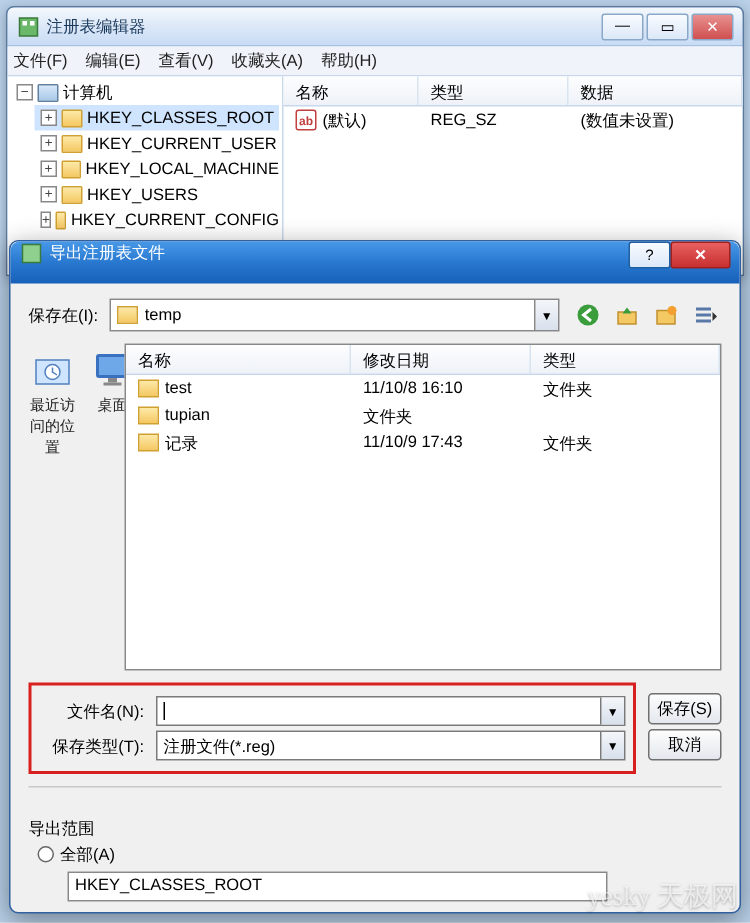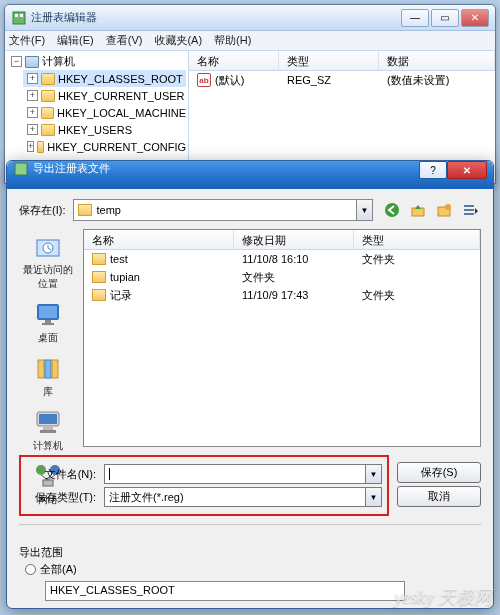--- a/index.html
+++ b/index.html
@@ -35,41 +35,41 @@
 .dtitle .winbtn{border-color:#2060a0}
 .dtitle .winbtn.close{background:linear-gradient(to bottom,#e86060,#c83030);border-color:#a02020;color:#fff;font-weight:bold;width:40px}
 .dbody{padding:10px 12px;height:calc(100% - 28px);display:flex;flex-direction:column}
 .savein{display:flex;align-items:center;gap:8px;margin-bottom:8px}
 .savein .combo{flex:1;height:22px;border:1px solid #888;background:#fff;display:flex;align-items:center;padding:0 4px;position:relative}
 .savein .combo .ficon{width:14px;height:12px;background:linear-gradient(to bottom,#fde9a8,#f4c862);border:1px solid #d0a030;margin-right:4px}
 .savein .combo .drop{position:absolute;right:0;top:0;bottom:0;width:16px;background:linear-gradient(to bottom,#f4f6fa,#d8e0ec);border-left:1px solid #888;display:flex;align-items:center;justify-content:center;font-size:8px}
 .toolbtns{display:flex;gap:4px}
 .tbtn{width:22px;height:22px;display:flex;align-items:center;justify-content:center;border-radius:2px}
 .filearea{flex:0 0 auto;display:flex;gap:6px;height:218px}
-.places{width:58px;background:#f0f0f0;display:flex;flex-direction:column;align-items:flex-start;padding-top:2px;gap:8px}
+.places{width:58px;background:#f0f0f0;display:flex;flex-direction:row;align-items:flex-start;padding-top:2px;gap:8px}
 .place{display:flex;flex-direction:column;align-items:center;gap:2px;width:100%}
 .place .picon{width:32px;height:30px;display:flex;align-items:center;justify-content:center}
 .place .plbl{font-size:10px;text-align:center;color:#222}
 .filelist{flex:1;background:#fff;border:1px solid #888;display:flex;flex-direction:column}
 .filelist .listhdr{background:linear-gradient(to bottom,#fdfdfe,#eef2f8)}
 .filelist .rows{flex:1}
 .filelist .listrow .ficon{width:14px;height:12px;background:linear-gradient(to bottom,#fde9a8,#f4c862);border:1px solid #d0a030;margin-right:4px}
 .redbox{border:2px solid #d82020;padding:4px 5px;margin-top:8px}
 .formrow{display:flex;align-items:center;gap:8px;margin:3px 0}
 .formrow .flbl{width:70px;text-align:right}
 .formrow .finput{flex:1;height:20px;border:1px solid #7a7a7a;background:#fff;padding:0 4px;display:flex;align-items:center;position:relative}
 .formrow .finput .drop{position:absolute;right:0;top:0;bottom:0;width:16px;background:linear-gradient(to bottom,#f4f6fa,#d8e0ec);border-left:1px solid #7a7a7a;display:flex;align-items:center;justify-content:center;font-size:8px}
-.dlgbtn{width:84px;height:21px;border:1px solid #707070;background:linear-gradient(to bottom,#fdfdfd,#e4e8ee);border-radius:3px;display:flex;align-items:center;justify-content:center;margin:3px 0}
+.dlgbtn{width:49px;height:21px;border:1px solid #707070;background:linear-gradient(to bottom,#fdfdfd,#e4e8ee);border-radius:3px;display:flex;align-items:center;justify-content:center;margin:3px 0}
 .scope{margin-top:8px;border-top:1px solid #c8c8c8;padding-top:20px}
 .scope .grp{margin:2px 0 0 6px}
 .radio{display:flex;align-items:center;gap:4px;margin:2px 0}
 .radio .r{width:11px;height:11px;border:1px solid #666;border-radius:50%;background:#fff;display:flex;align-items:center;justify-content:center}
 .radio .r.on::after{content:"";width:5px;height:5px;background:#228b22;border-radius:50%}
 .branchinput{margin:4px 0 0 20px;height:20px;border:1px solid #888;background:#fff;padding:2px 4px;width:360px}
-.watermark{position:absolute;right:8px;bottom:6px;color:rgba(255,255,255,.65);font-size:18px;font-style:italic;font-family:Georgia,serif;pointer-events:none;text-shadow:0 1px 2px rgba(0,0,0,.3)}
+.watermark{position:absolute;right:8px;bottom:6px;color:rgba(255,255,255,.65);font-size:18px;font-family:Georgia,serif;pointer-events:none;text-shadow:0 1px 2px rgba(0,0,0,.3)}
 .cursor{display:inline-block;width:1px;height:12px;background:#000;vertical-align:middle}
 </style>
 </head>
 <body>
 
 <div class="regedit">
   <div class="titlebar">
     <span class="ticon">
         <svg width="16" height="16">
           <rect x="2" y="2" width="12" height="12" fill="#6bb86b" stroke="#3a7a3a"></rect>

